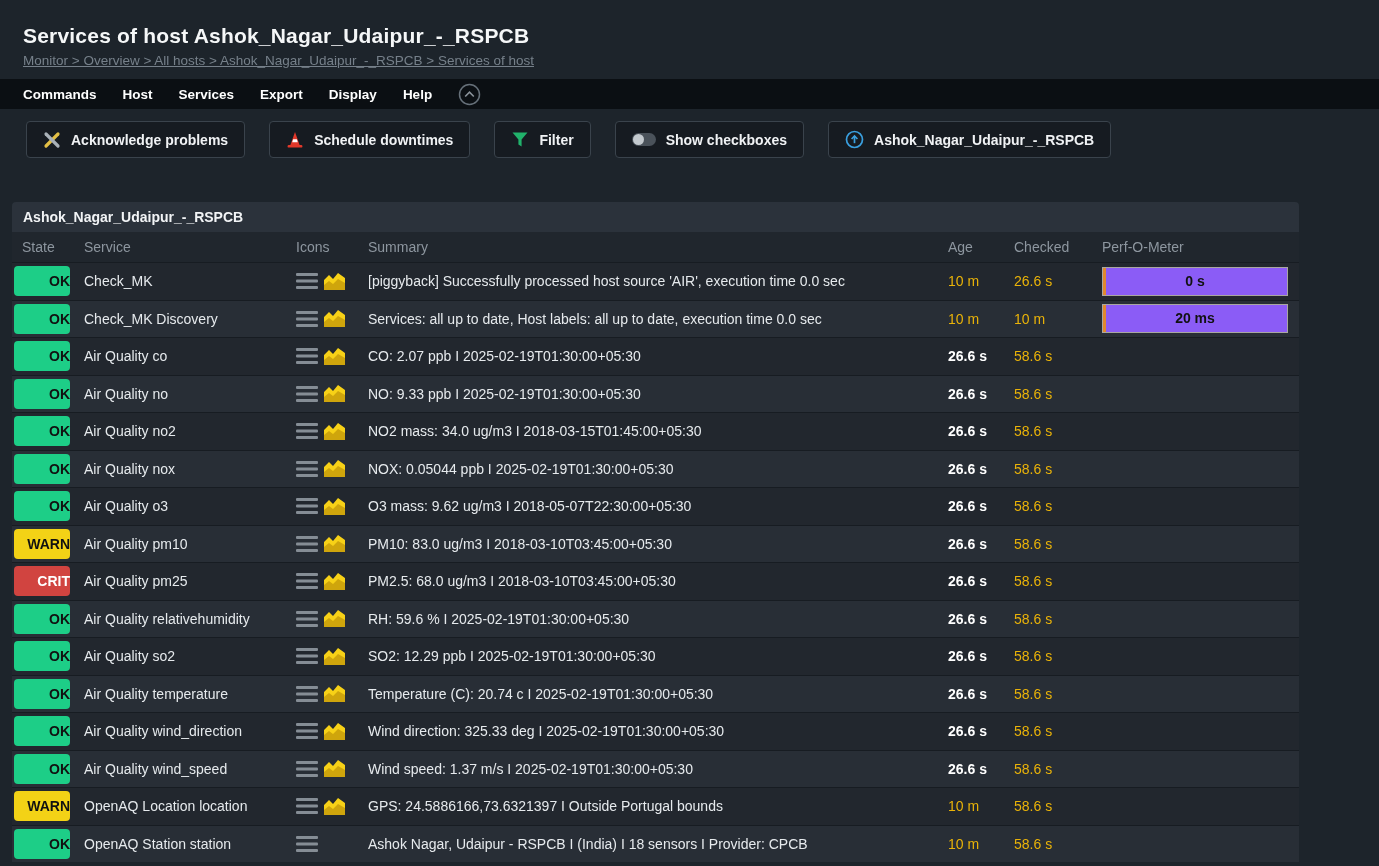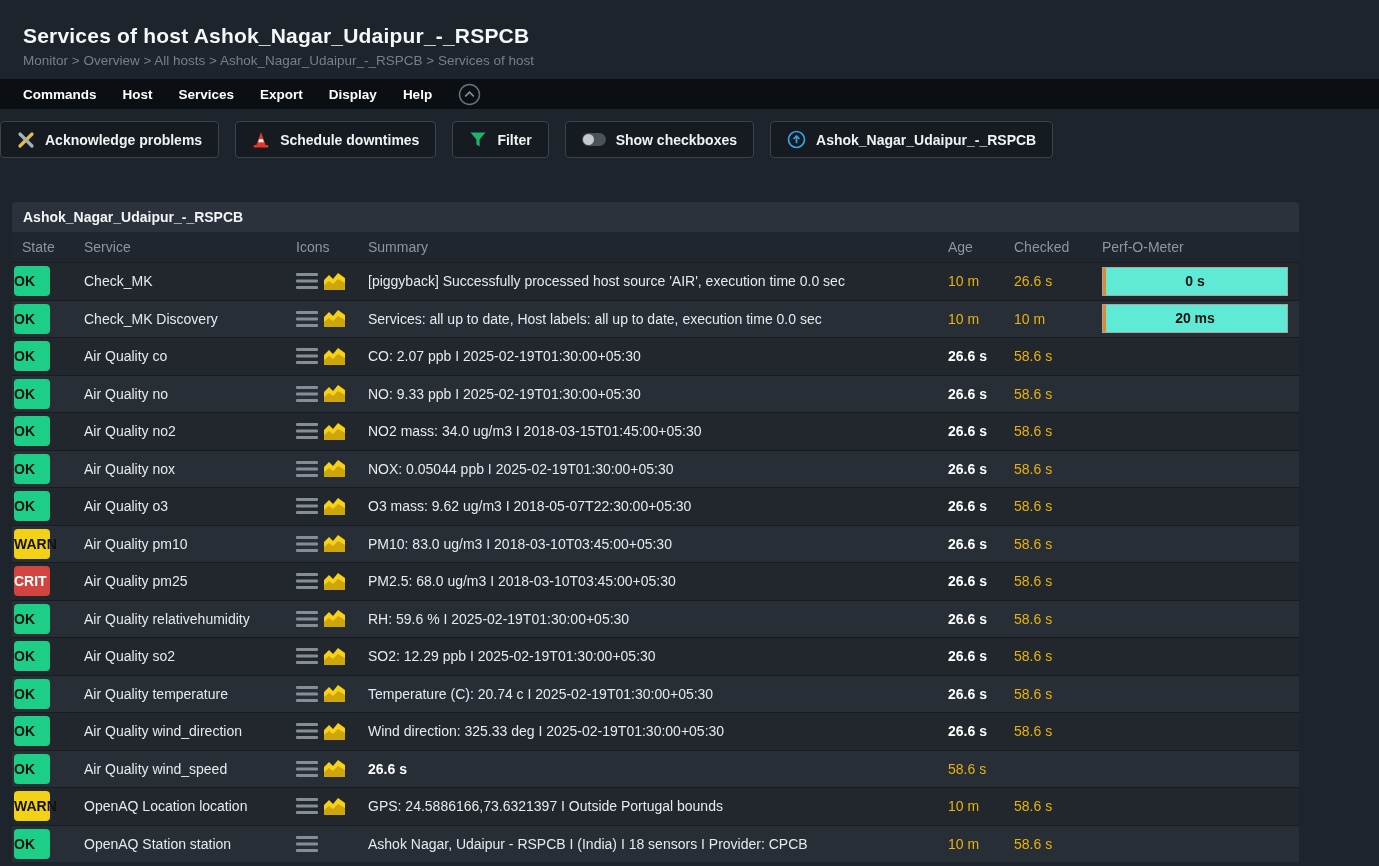--- a/index.html
+++ b/index.html
@@ -5,30 +5,30 @@
   * { margin:0; padding:0; box-sizing:border-box; }
   html,body { width:1379px; height:866px; overflow:hidden; }
   body {
     background:#1d242b;
     font-family:"Liberation Sans", sans-serif;
     color:#e6eaed;
   }
   
   .titlebar { padding:11px 0 0 23px; }
   .page-title { font-size:21px; font-weight:bold; color:#f5f7f8; letter-spacing:.2px;margin-top:13px; }
-  .breadcrumb { margin-top:5px; font-size:13.5px; color:#76808a; }
+  .breadcrumb { margin-top:5px; font-size:13.5px; color:#76808a;text-decoration:underline; }
   
   .menubar {
     margin-top:11px; height:30px; background:#0b0f13;
     display:flex; align-items:center; padding-left:23px;
   }
   .menu-item { font-size:13.5px; font-weight:bold; color:#ffffff; margin-right:26px; cursor:pointer; }
   .menu-collapse { display:flex; align-items:center; margin-left:0px; cursor:pointer; }
   
-  .toolbar { margin:12px 0 0 0; display:flex; gap:16px; }
+  .toolbar { margin:12px 0 0 26px; display:flex; gap:24px; }
   .tbtn {
     height:37px; display:flex; align-items:center; gap:10px;
     background:#161b21; border:1px solid #3a434c; border-radius:4px;
     padding:0 16px; font-size:14px; font-weight:bold; color:#f0f2f4; cursor:pointer;
   }
   .toggle-pill { width:24px; height:13px; border-radius:7px; background:#4a525a; position:relative; }
   .toggle-knob { position:absolute; left:1px; top:1px; width:11px; height:11px; border-radius:50%; background:#c3c9ce; }
   
   .svc-table { margin:44px 0 0 12px; width:1287px; }
   .section-header {
@@ -40,34 +40,34 @@
     display:grid;
     grid-template-columns:72px 212px 72px 1fr 66px 88px 197px;
     align-items:center;
   }
   .thead { height:30px; background:#20262d; color:#8d969f; font-size:14px; }
   .thead .hcell-state { padding-left:10px; }
   .row { height:37.5px; border-top:1px solid #171c22; }
   .row.odd  { background:#22272e; }
   .row.even { background:#282e36; }
   .badge {
-    display:inline-block; width:36px; height:30px; line-height:30px; margin-left:2px;
-    text-align:left; border-radius:4px; font-size:14px; font-weight:bold; color:#111;
+    display:inline-block; width:56px; height:30px; line-height:30px; margin-left:2px;
+    text-align:right; border-radius:4px; font-size:14px; font-weight:bold; color:#111;
   }
   .badge.ok   { background:#1dce87; }
   .badge.warn { background:#f3d216; }
   .badge.crit { background:#d14440; color:#ffffff; }
   .service { font-size:14px; color:#e6eaed; cursor:pointer; }
   .icons-cell { display:flex; align-items:center; gap:5px; }
   .icons-cell span { display:flex; cursor:pointer; }
   .summary { font-size:14px; color:#e6eaed; white-space:nowrap; overflow:hidden; }
   .age, .checked { font-size:14px; color:#eab308; }
   .age.bold { color:#ffffff; font-weight:bold; }
   .perfometer {
-    position:relative; width:186px; height:29px; background:#5eead4;
+    position:relative; width:186px; height:29px; background:#8b5cf6;
     border:1px solid #a9a6a1; cursor:pointer; overflow:hidden;
   }
   .perf-fill { position:absolute; left:0; top:0; bottom:0; background:#e0882e; }
   .perf-label {
     position:relative; display:block; text-align:center; line-height:27px;
     font-size:14px; font-weight:bold; color:#111;
   }
 </style>
 </head>
 <body>
@@ -472,20 +472,21 @@
               <rect y="13" width="22" height="3" rx="1" fill="#858d95"></rect>
             </svg>
           </span>
           <span>
             <svg width="23" height="19" viewBox="0 0 23 19">
               <path d="M1,18 L1,8 L6,3 L10,7 L15,1 L22,6 L22,18 Z" fill="#f7d117"></path>
               <path d="M1,18 L1,13 L6,9 L10,12 L15,7 L22,11 L22,18 Z" fill="#cfa50c"></path>
             </svg>
           </span>
         </div>
+        <div class="cell"><span class="summary">Wind speed: 1.37 m/s I 2025-02-19T01:30:00+05:30</span></div>
         <div class="cell"><span class="age bold">26.6 s</span></div>
         <div class="cell"><span class="checked">58.6 s</span></div>
         <div class="cell"></div>
       </div>
       <div class="row odd">
         <div class="cell"><span class="badge warn">WARN</span></div>
         <div class="cell"><span class="service">OpenAQ Location location</span></div>
         <div class="icons-cell">
           <span>
             <svg width="22" height="16" viewBox="0 0 22 16">

